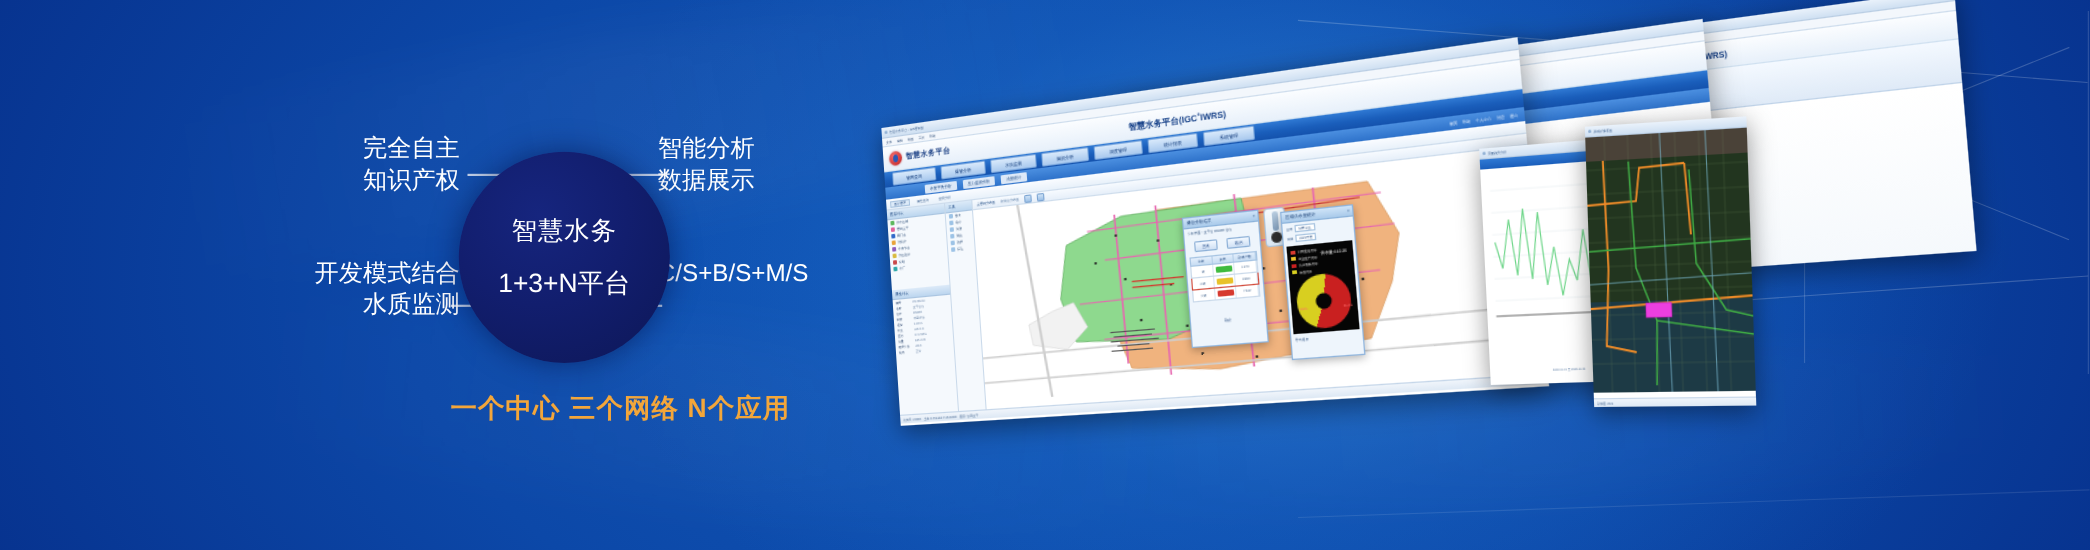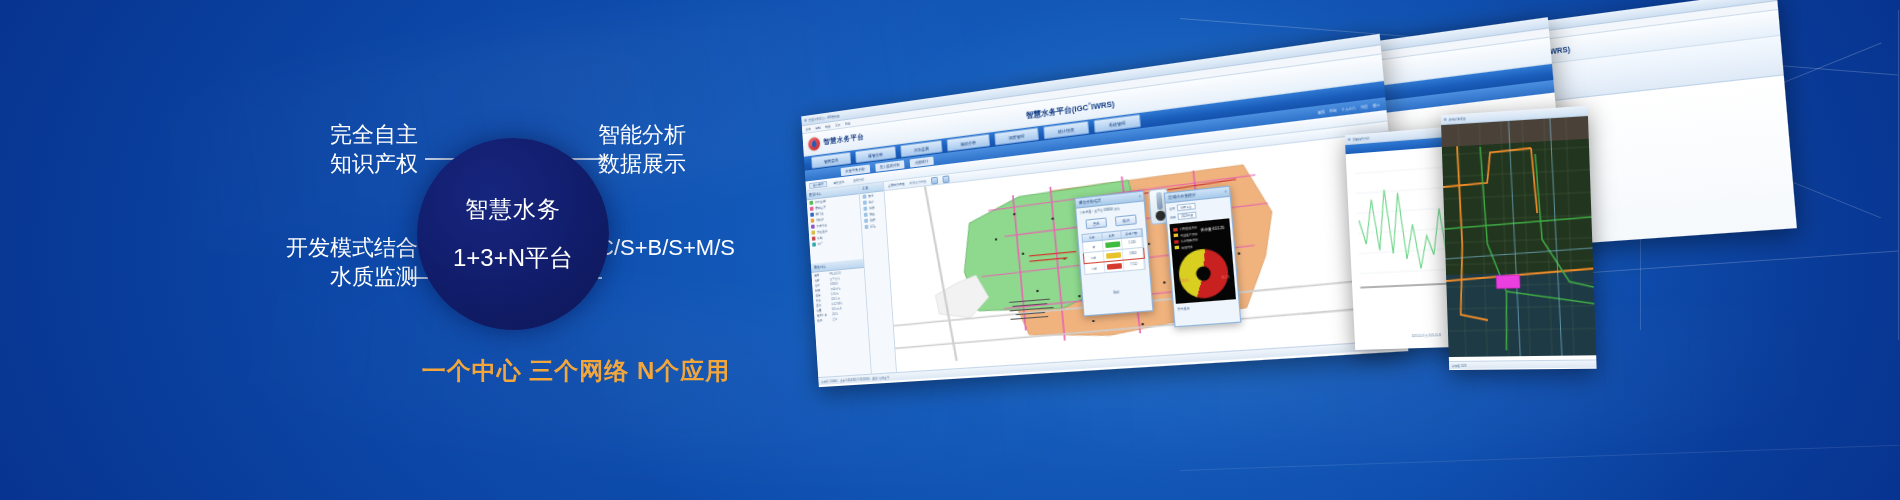--- a/index.html
+++ b/index.html
@@ -43,21 +43,21 @@
   .q-tr{left:318px;top:15px;text-align:left;}
   .q-br{left:318px;top:128px;text-align:left;}
 
   .lead{position:absolute;height:2px;background:rgba(255,255,255,0.75);}
   .lead-tl{left:145px;top:53px;width:72px;}
   .lead-bl{left:130px;top:172px;width:86px;}
   .lead-tr{left:255px;top:53px;width:68px;}
   .lead-br{left:250px;top:172px;width:72px;}
 
   .tagline{
-    position:absolute;left:76px;top:250px;width:440px;text-align:center;
+    position:absolute;left:64px;top:250px;width:440px;text-align:center;
     color:#f3a63a;font-size:24px;letter-spacing:1px;white-space:nowrap;font-weight:700;
   }
 
   
   #shots{position:absolute;left:790px;top:40px;width:1010px;height:360px;}
   .win{position:absolute;background:#fff;box-shadow:0 6px 22px rgba(0,0,0,0.42);overflow:hidden;}
 
   .titlebar{height:9px;background:linear-gradient(180deg,#eaf2fb 0%,#cfe0f2 100%);border-bottom:1px solid #b9cde3;display:flex;align-items:center;padding:0 3px;gap:2px;}
   .tb-dot{width:3px;height:3px;border-radius:50%;background:#8fb0d4;}
   .tb-text{font-size:3px;color:#3a5f8f;white-space:nowrap;overflow:hidden;}

